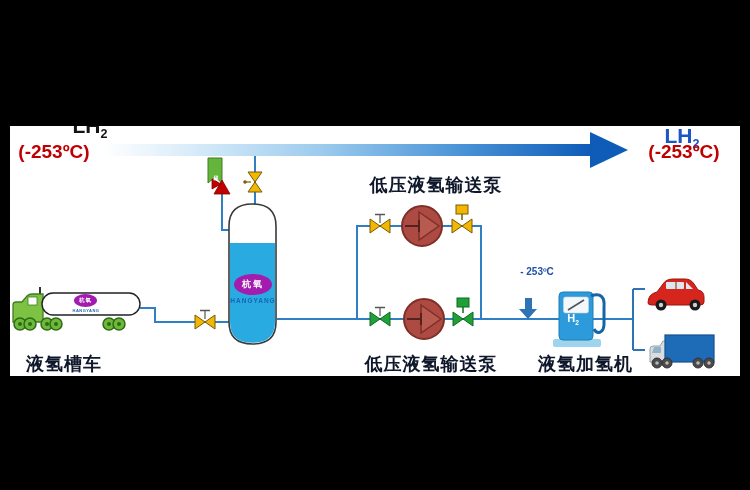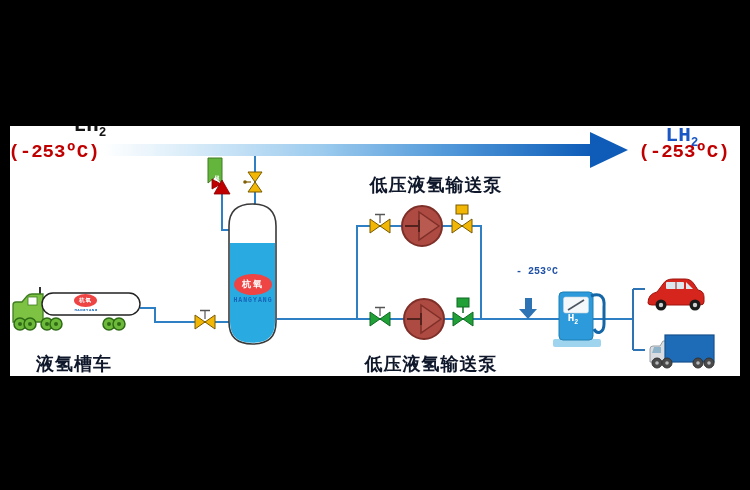--- a/index.html
+++ b/index.html
@@ -1,34 +1,34 @@
 <!DOCTYPE html>
 <html><head>
 <meta charset="utf-8">
 <style>
   html,body{margin:0;padding:0;background:#000;}
   .stage{position:relative;width:750px;height:490px;background:#000;overflow:hidden;
-         font-family:Liberation Mono, monospace;}
+         font-family:Liberation Sans, sans-serif;}
   .panel{position:absolute;left:10px;top:126px;width:730px;height:250px;background:#ffffff;overflow:hidden;}
   .panel svg{position:absolute;left:0;top:0;}
   .txt{position:absolute;white-space:nowrap;}
   .center{text-align:center;}
   sub{font-size:0.6em;}
   .lh-left{left:45px;top:-12px;width:70px;font-size:21px;font-weight:bold;color:#141414;}
   .temp-left{left:-4px;top:15px;width:96px;font-size:19px;font-weight:bold;color:#C00000;}
   .lh-right{left:635px;top:-2px;width:74px;font-size:21px;font-weight:bold;color:#1A57C4;}
   .temp-right{left:622px;top:15px;width:104px;font-size:19px;font-weight:bold;color:#C00000;}
   .eq-label{font-size:18px;font-weight:bold;color:#0f172a;letter-spacing:1px;}
-  .lbl-tanker{left:26px;top:226px;width:74px;}
+  .lbl-tanker{left:16px;top:226px;width:74px;}
   .lbl-tank{left:216px;top:226px;width:62px;}
   .lbl-pump-top{left:351px;top:47px;width:150px;}
   .lbl-pump-bottom{left:345px;top:226px;width:152px;}
   .lbl-dispenser{left:528px;top:226px;width:92px;}
   .temp-note{left:484px;top:140px;width:86px;font-size:10px;font-weight:bold;color:#1F51A6;}
-  .logo-ellipse{position:absolute;border-radius:50%;background:#ef4444;color:#fff;
+  .logo-ellipse{position:absolute;border-radius:50%;background:#a21caf;color:#fff;
                 display:flex;align-items:center;justify-content:center;font-weight:bold;}
   .tank-logo{left:224px;top:148px;width:38px;height:21px;font-size:9px;letter-spacing:2px;}
   .tank-logo-en{left:212px;top:171px;width:62px;font-size:6.5px;font-weight:bold;color:#1565B8;letter-spacing:1px;}
   .truck-logo{left:64px;top:168px;width:23px;height:13px;font-size:5.5px;letter-spacing:1px;}
   .truck-logo-en{left:56px;top:182px;width:40px;font-size:4px;font-weight:bold;color:#1565B8;letter-spacing:0.5px;}
   .h2-label{left:551px;top:186px;width:24px;font-size:11px;font-weight:bold;color:#ffffff;}
   .vent-tag{left:199px;top:34px;width:13px;height:22px;font-size:5px;color:#ffffff;
             writing-mode:vertical-rl;text-orientation:upright;line-height:13px;text-align:center;}
 </style>
 </head>
@@ -202,17 +202,18 @@
     <div class="txt vent-tag">排气口</div>
 
     <div class="logo-ellipse tank-logo">杭氧</div>
     <div class="txt tank-logo-en center">HANGYANG</div>
     <div class="logo-ellipse truck-logo">杭氧</div>
     <div class="txt truck-logo-en center">HANGYANG</div>
 
     <div class="txt eq-label center lbl-tanker">液氢槽车</div>
     <div class="txt eq-label center lbl-pump-top">低压液氢输送泵</div>
     <div class="txt eq-label center lbl-pump-bottom">低压液氢输送泵</div>
+    <div class="txt eq-label center lbl-dispenser">液氢加氢机</div>
     <div class="txt temp-note center">- 253ºC</div>
 
     <div class="txt h2-label center"><span>H</span><sub>2</sub></div>
   </div>
 </div>
 
 </body></html>

